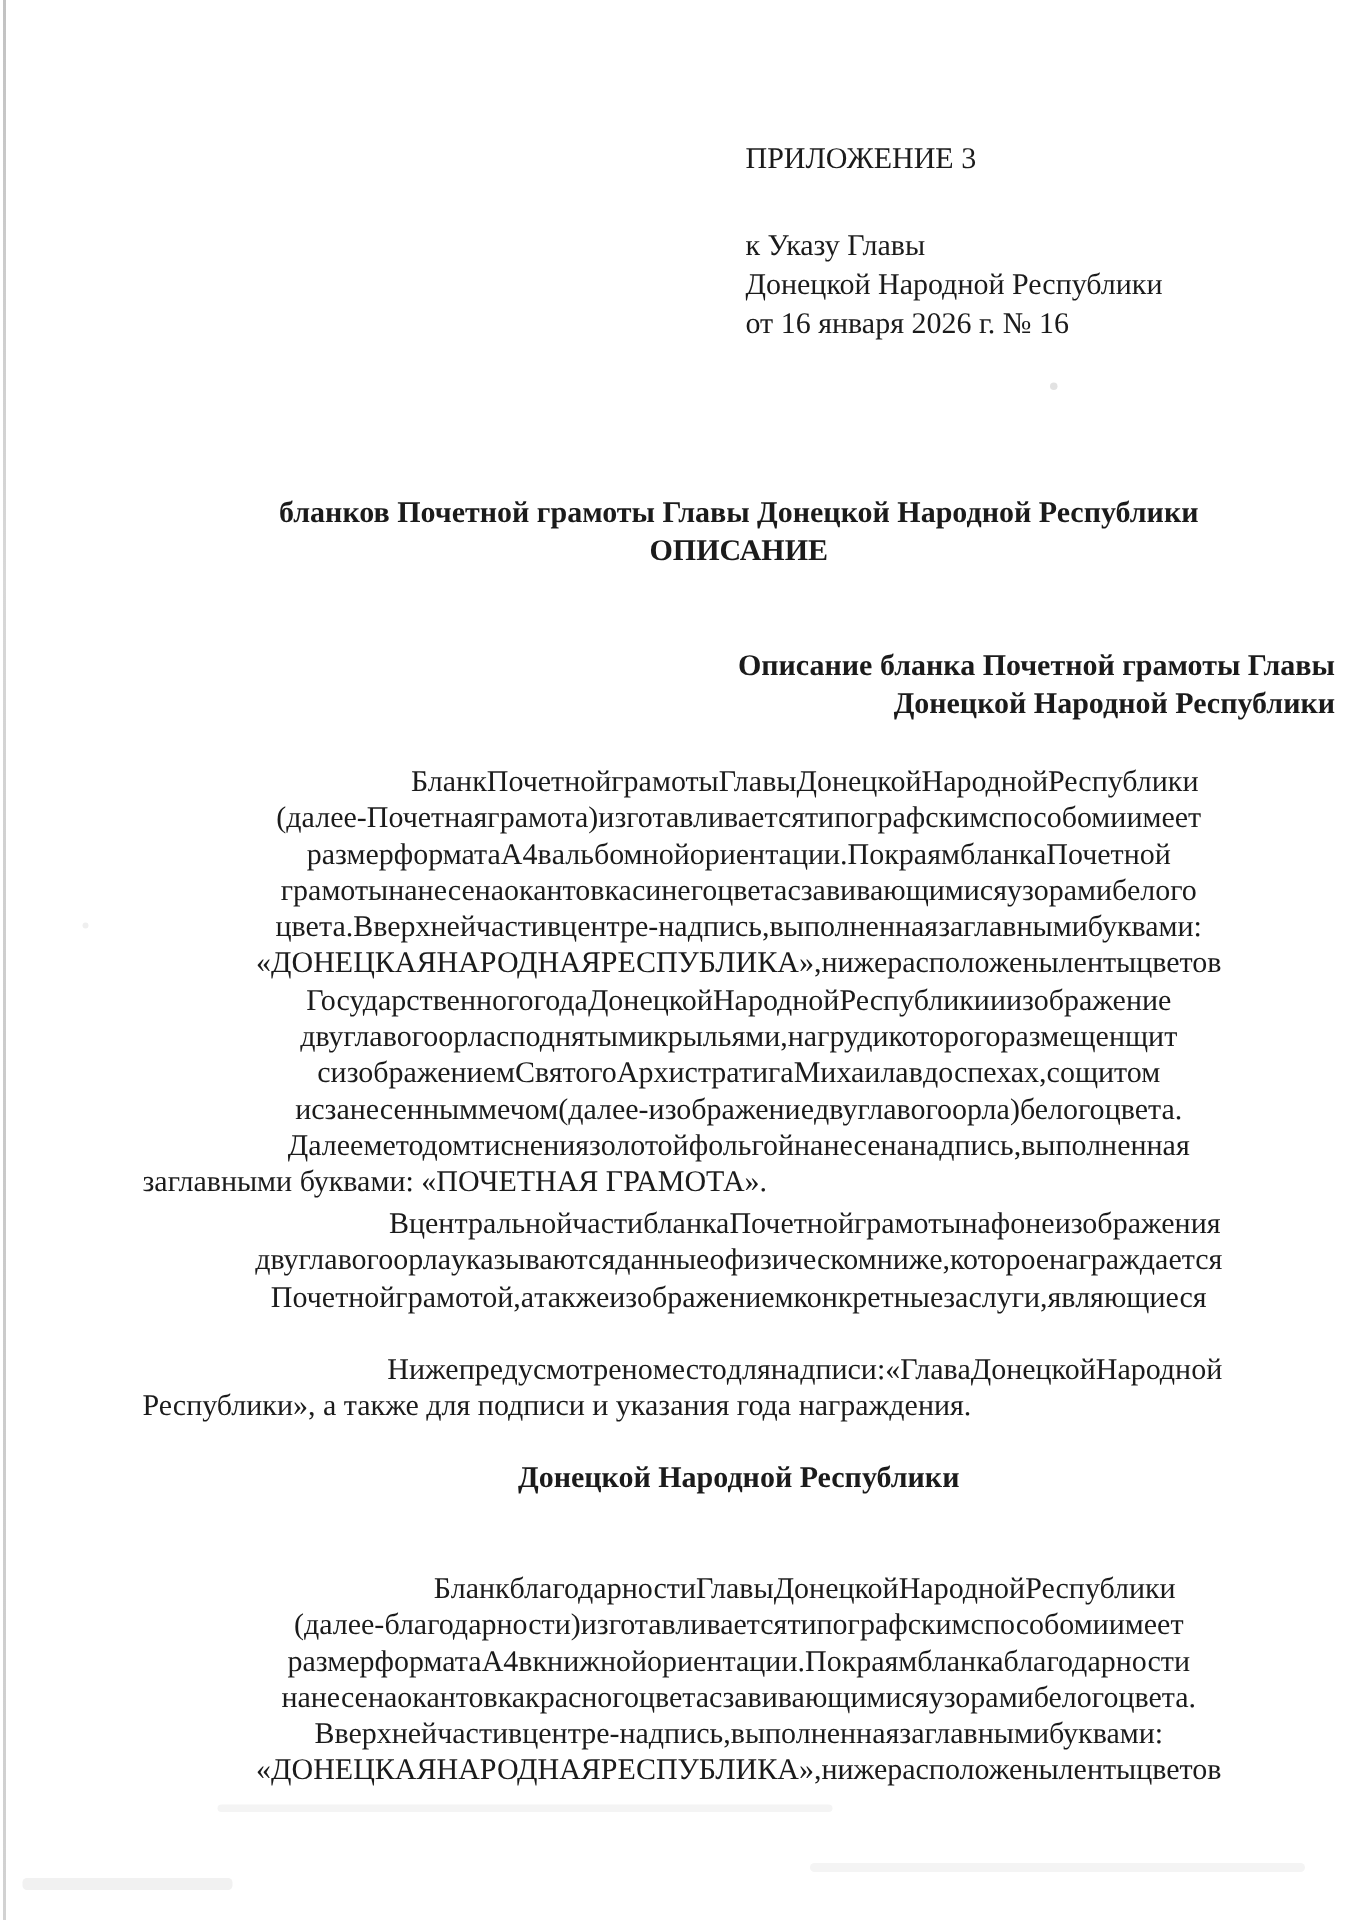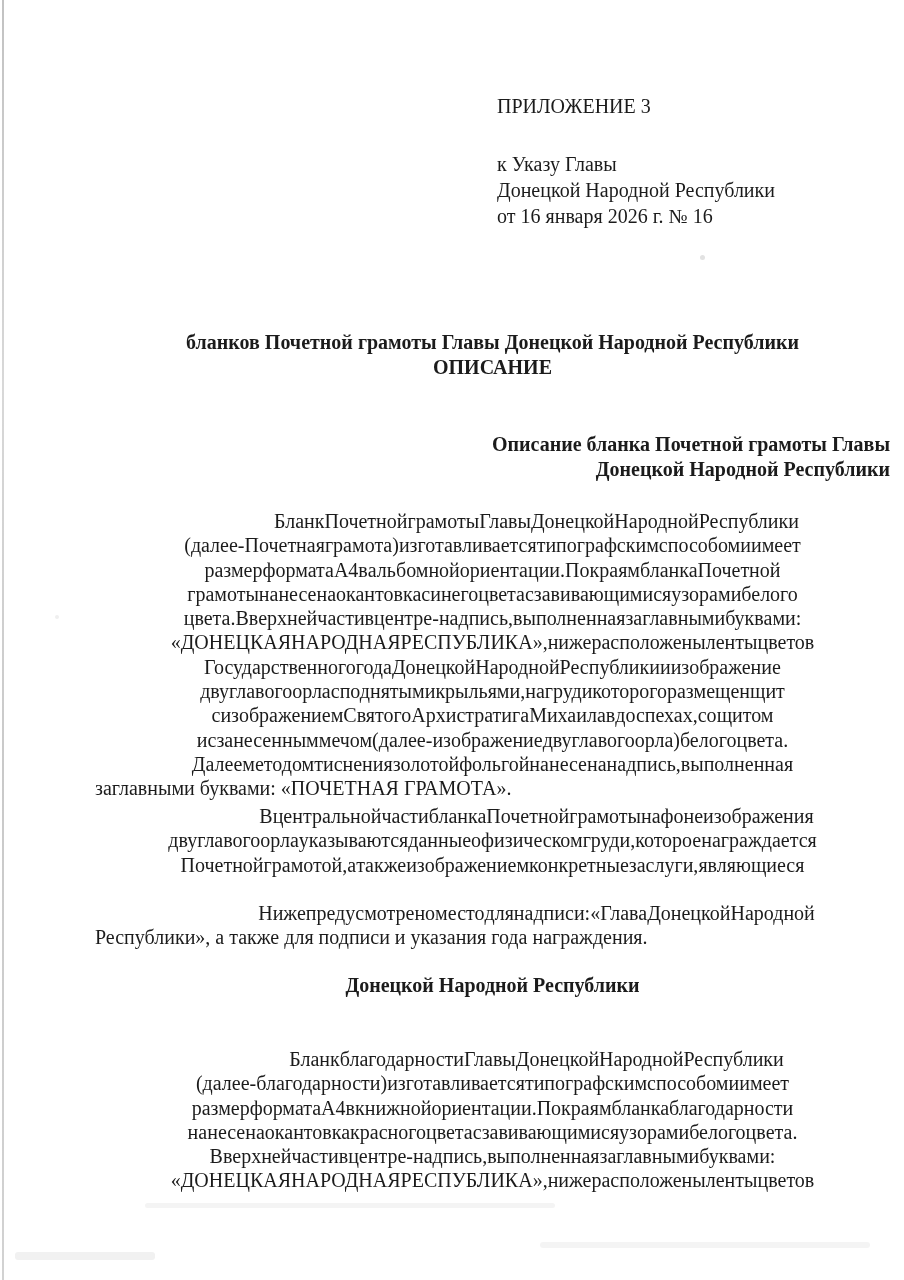--- a/index.html
+++ b/index.html
@@ -237,21 +237,21 @@
         <span>фоне</span>
         <span>изображения</span>
       </div>
       <div class="pline just">
         <span>двуглавого</span>
         <span>орла</span>
         <span>указываются</span>
         <span>данные</span>
         <span>о</span>
         <span>физическом</span>
-        <span>груди,</span>
+        <span>ниже,</span>
         <span>которое</span>
         <span>награждается</span>
       </div>
       <div class="pline just">
         <span>Почетной</span>
         <span>грамотой,</span>
         <span>а</span>
         <span>также</span>
         <span>изображением</span>
         <span>конкретные</span>

